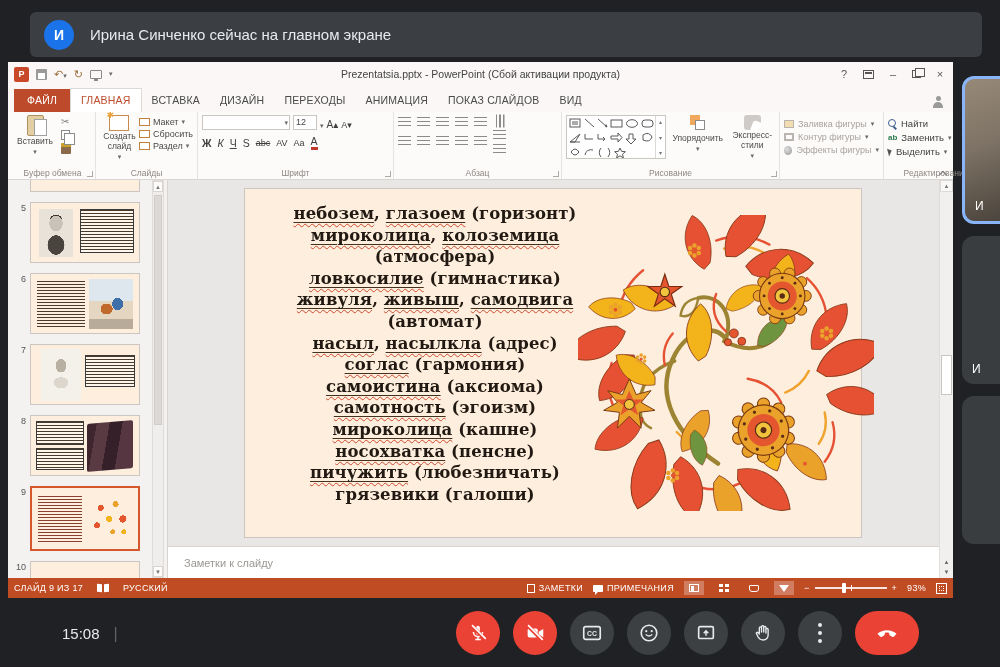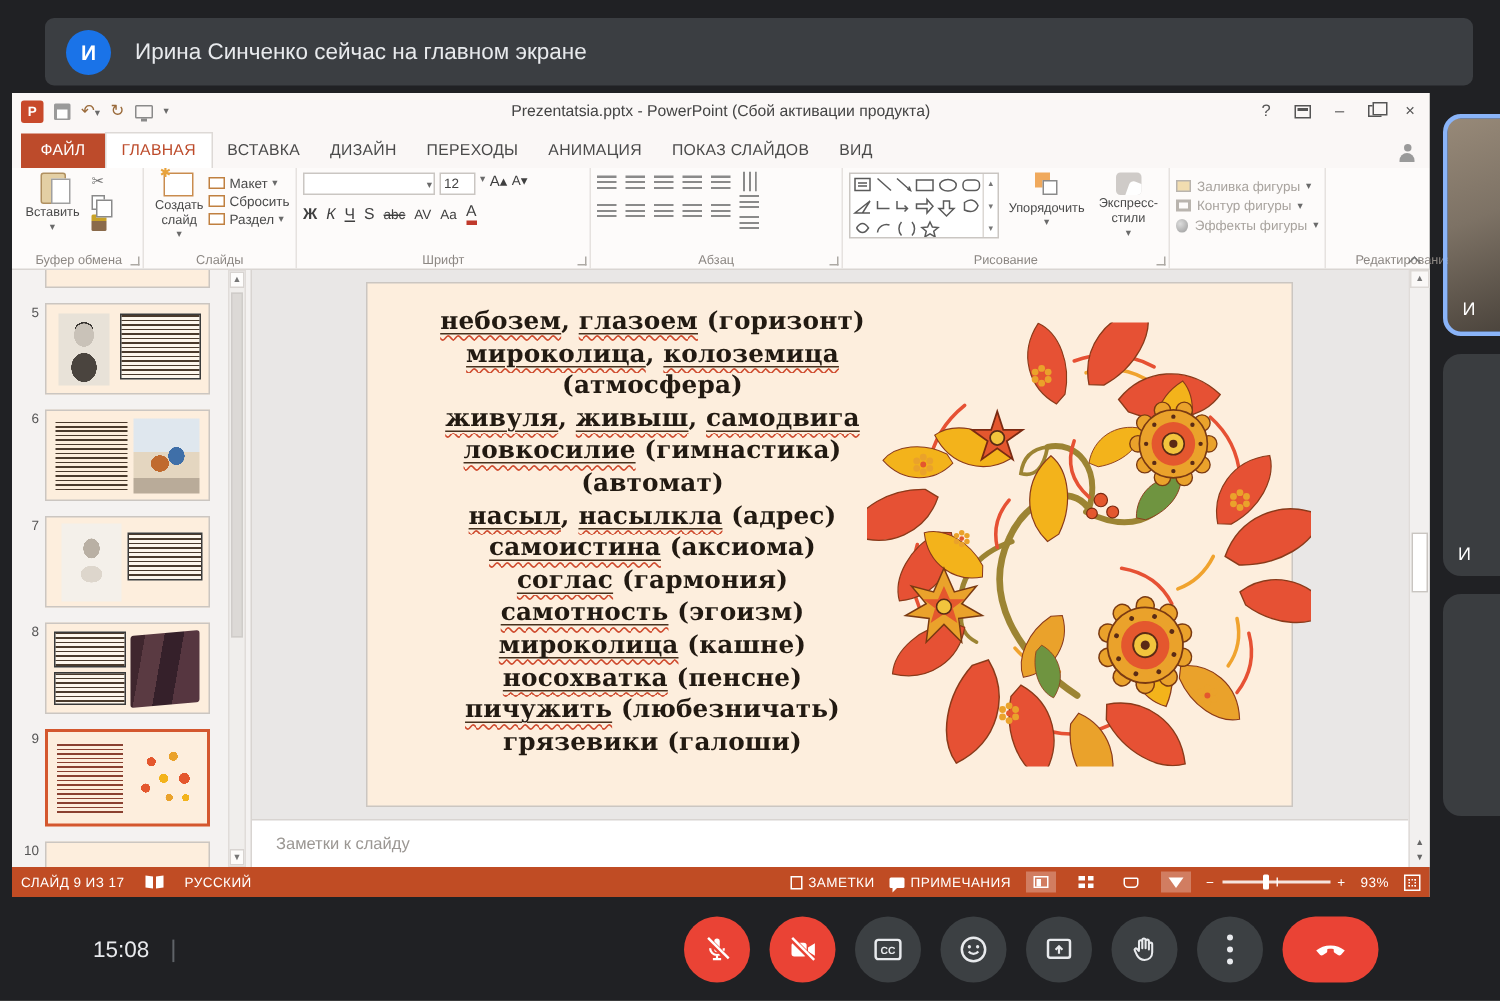--- a/index.html
+++ b/index.html
@@ -56,21 +56,21 @@
   .smallcol { display:flex; flex-direction:column; gap:3px; margin-left:5px; padding-top:2px; }
   .ico-sm { font-size:10px; color:#7a7a7a; line-height:1; }
   .ico-copy { width:9px; height:10px; border:1px solid #8a8a8a; background:#fff; position:relative; }
   .ico-copy::after{ content:""; position:absolute; left:2px; top:2px; width:9px; height:10px; border:1px solid #8a8a8a; background:#fff; }
   .ico-brush { width:10px; height:11px; background:linear-gradient(180deg,#c9a227 40%,#8a6a4a 40%); border-radius:1px; }
   .icon-newslide { width:20px; height:16px; background:#fff; border:1px solid #c98c4e; position:relative; }
   .icon-newslide::before{ content:"✱"; position:absolute; left:-4px; top:-6px; color:#e8a33d; font-size:9px; }
   .mini-list { display:flex; flex-direction:column; gap:2px; font-size:9px; color:#4a4a4a; padding-top:2px; }
   .mini-item { display:flex; align-items:center; gap:3px; white-space:nowrap; }
   .msl { width:11px; height:8px; border:1px solid #c08040; background:#fff; flex:none; }
-  .fontrow1 { display:flex; align-items:flex-start; gap:3px; }
+  .fontrow1 { display:flex; align-items:flex-end; gap:3px; }
   .combo { width:88px; height:15px; border:1px solid #cac6c2; background:#fff; position:relative; }
   .combo-sz { width:24px; height:15px; border:1px solid #cac6c2; background:#fff; font-size:9px; color:#444; padding:1px 2px; }
   .combo .caret, .combo-caret { position:absolute; right:1px; top:3px; }
   .fontrow2 { display:flex; align-items:center; gap:6px; margin-top:6px; font-size:10.5px; color:#3f3f3f; }
   .fg-b{font-weight:bold;} .fg-i{font-style:italic;} .fg-u{text-decoration:underline;}
   .fg-s{text-decoration:line-through;} .fg-sm{font-size:9px;}
   .fg-col{border-bottom:3px solid #c0392b; line-height:1;}
   .parrow { display:flex; gap:6px; font-size:10px; }
   .bars { width:13px; height:10px; background:repeating-linear-gradient(to bottom,#8a8a8a 0 1.4px,transparent 1.4px 3.8px); }
   .bars-b { width:13px; height:10px; background:repeating-linear-gradient(to bottom,#8a8a8a 0 1.4px,transparent 1.4px 3.8px); position:relative; padding-left:4px; }
@@ -427,20 +427,36 @@
             </span>
           <span class="fmt-item">
               <span class="eff-ic"></span>
               <span>Эффекты фигуры</span>
               <span class="caret">▾</span>
             </span>
         </div>
       </div>
 
       <div class="rgroup" style="width:104px; border-right:none">
+        <div class="editcol">
+          <span class="edit-item">
+              <span class="find-ic"></span>
+              <span>Найти</span>
+            </span>
+          <span class="edit-item">
+              <span class="repl-ic">ab</span>
+              <span>Заменить</span>
+              <span class="caret">▾</span>
+            </span>
+          <span class="edit-item">
+              <span class="sel-ic"></span>
+              <span>Выделить</span>
+              <span class="caret">▾</span>
+            </span>
+        </div>
         <div class="rlabel">Редактирование</div>
       </div>
 
       <span class="collapse"></span>
     </div>
 
     <div class="workarea">
 
       <div class="thumbs">
         <div class="thumb-list">
@@ -495,26 +511,26 @@
           <span class="tsb-btn tsb-dn">▼</span>
         </div>
       </div>
 
       <div class="editor">
         <div class="slide">
           <div class="slide-text" id="slide-text">
               <div class="s-line"><span class="w-sq"><span class="w-ul">небозем</span></span><span>, </span><span class="w-sq"><span class="w-ul">глазоем</span></span><span> </span><span class="s-bold">(горизонт)</span></div>
               <div class="s-line"><span class="w-sq"><span class="w-ul">мироколица</span></span><span>, </span><span class="w-sq"><span class="w-ul">колоземица</span></span></div>
               <div class="s-line"><span class="s-bold">(атмосфера)</span></div>
+              <div class="s-line"><span class="w-sq"><span class="w-ul">ловкосилие</span></span><span> </span><span class="s-bold">(гимнастика)</span></div>
               <div class="s-line"><span class="w-sq"><span class="w-ul">живуля</span></span><span>, </span><span class="w-sq"><span class="w-ul">живыш</span></span><span>, </span><span class="w-sq"><span class="w-ul">самодвига</span></span></div>
-              <div class="s-line"><span class="w-sq"><span class="w-ul">ловкосилие</span></span><span> </span><span class="s-bold">(гимнастика)</span></div>
               <div class="s-line"><span class="s-bold">(автомат)</span></div>
               <div class="s-line"><span class="w-sq"><span class="w-ul">насыл</span></span><span>, </span><span class="w-sq"><span class="w-ul">насылкла</span></span><span> </span><span class="s-bold">(адрес)</span></div>
+              <div class="s-line"><span class="w-sq"><span class="w-ul">соглас</span></span><span> </span><span class="s-bold">(гармония)</span></div>
               <div class="s-line"><span class="w-sq"><span class="w-ul">самоистина</span></span><span> </span><span class="s-bold">(аксиома)</span></div>
-              <div class="s-line"><span class="w-sq"><span class="w-ul">соглас</span></span><span> </span><span class="s-bold">(гармония)</span></div>
               <div class="s-line"><span class="w-sq"><span class="w-ul">самотность</span></span><span> </span><span class="s-bold">(эгоизм)</span></div>
               <div class="s-line"><span class="w-sq"><span class="w-ul">мироколица</span></span><span> </span><span class="s-bold">(кашне)</span></div>
               <div class="s-line"><span class="w-sq"><span class="w-ul">носохватка</span></span><span> </span><span class="s-bold">(пенсне)</span></div>
               <div class="s-line"><span class="w-sq"><span class="w-ul">пичужить</span></span><span> </span><span class="s-bold">(любезничать)</span></div>
               <div class="s-line"><span>грязевики </span><span class="s-bold">(галоши)</span></div>
             </div>
 
           <svg class="orn" viewBox="0 0 300 300">
             <defs>
               <path id="lf" d="M0,0 C4,-16 20,-26 38,-20 C36,-8 22,2 6,3 Z"></path>

